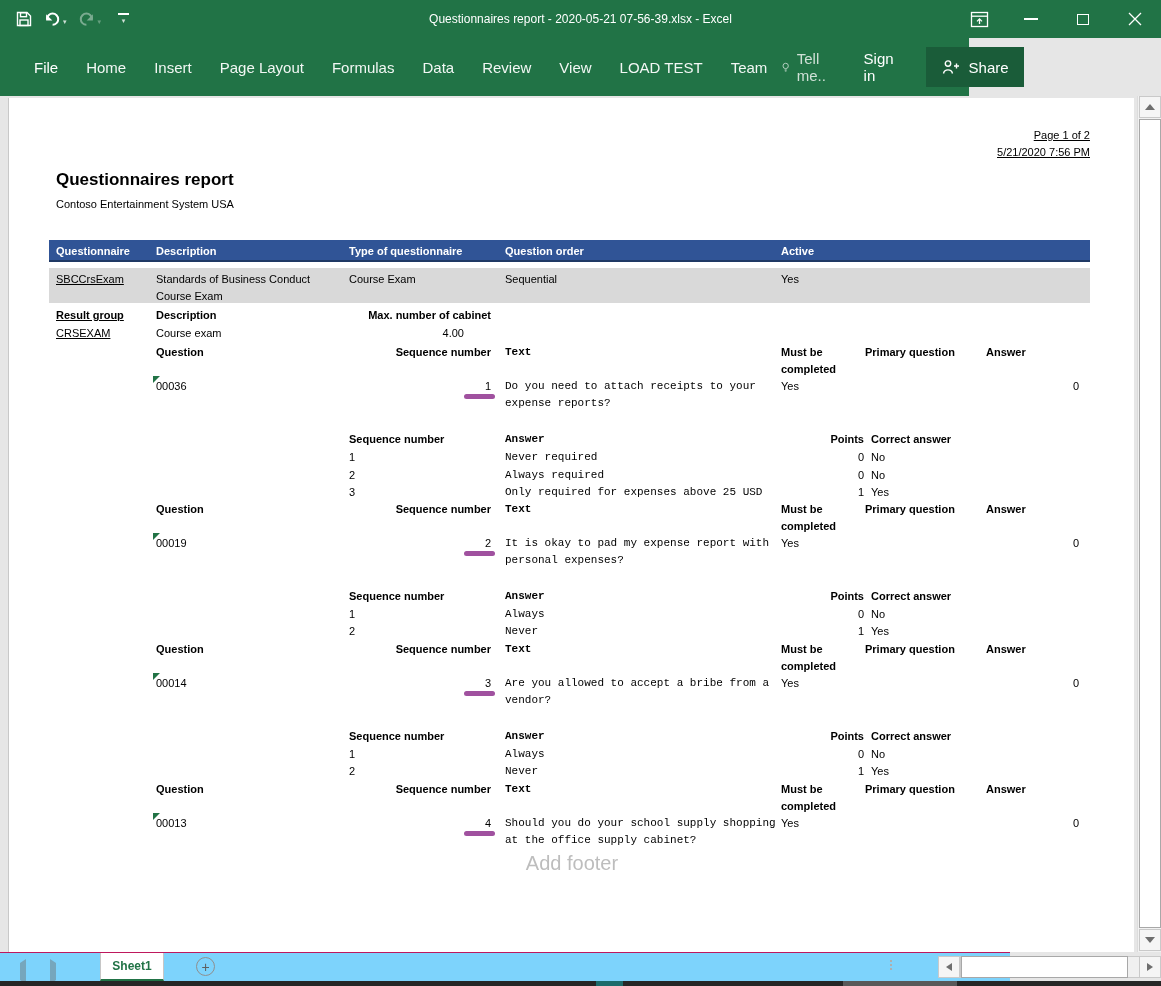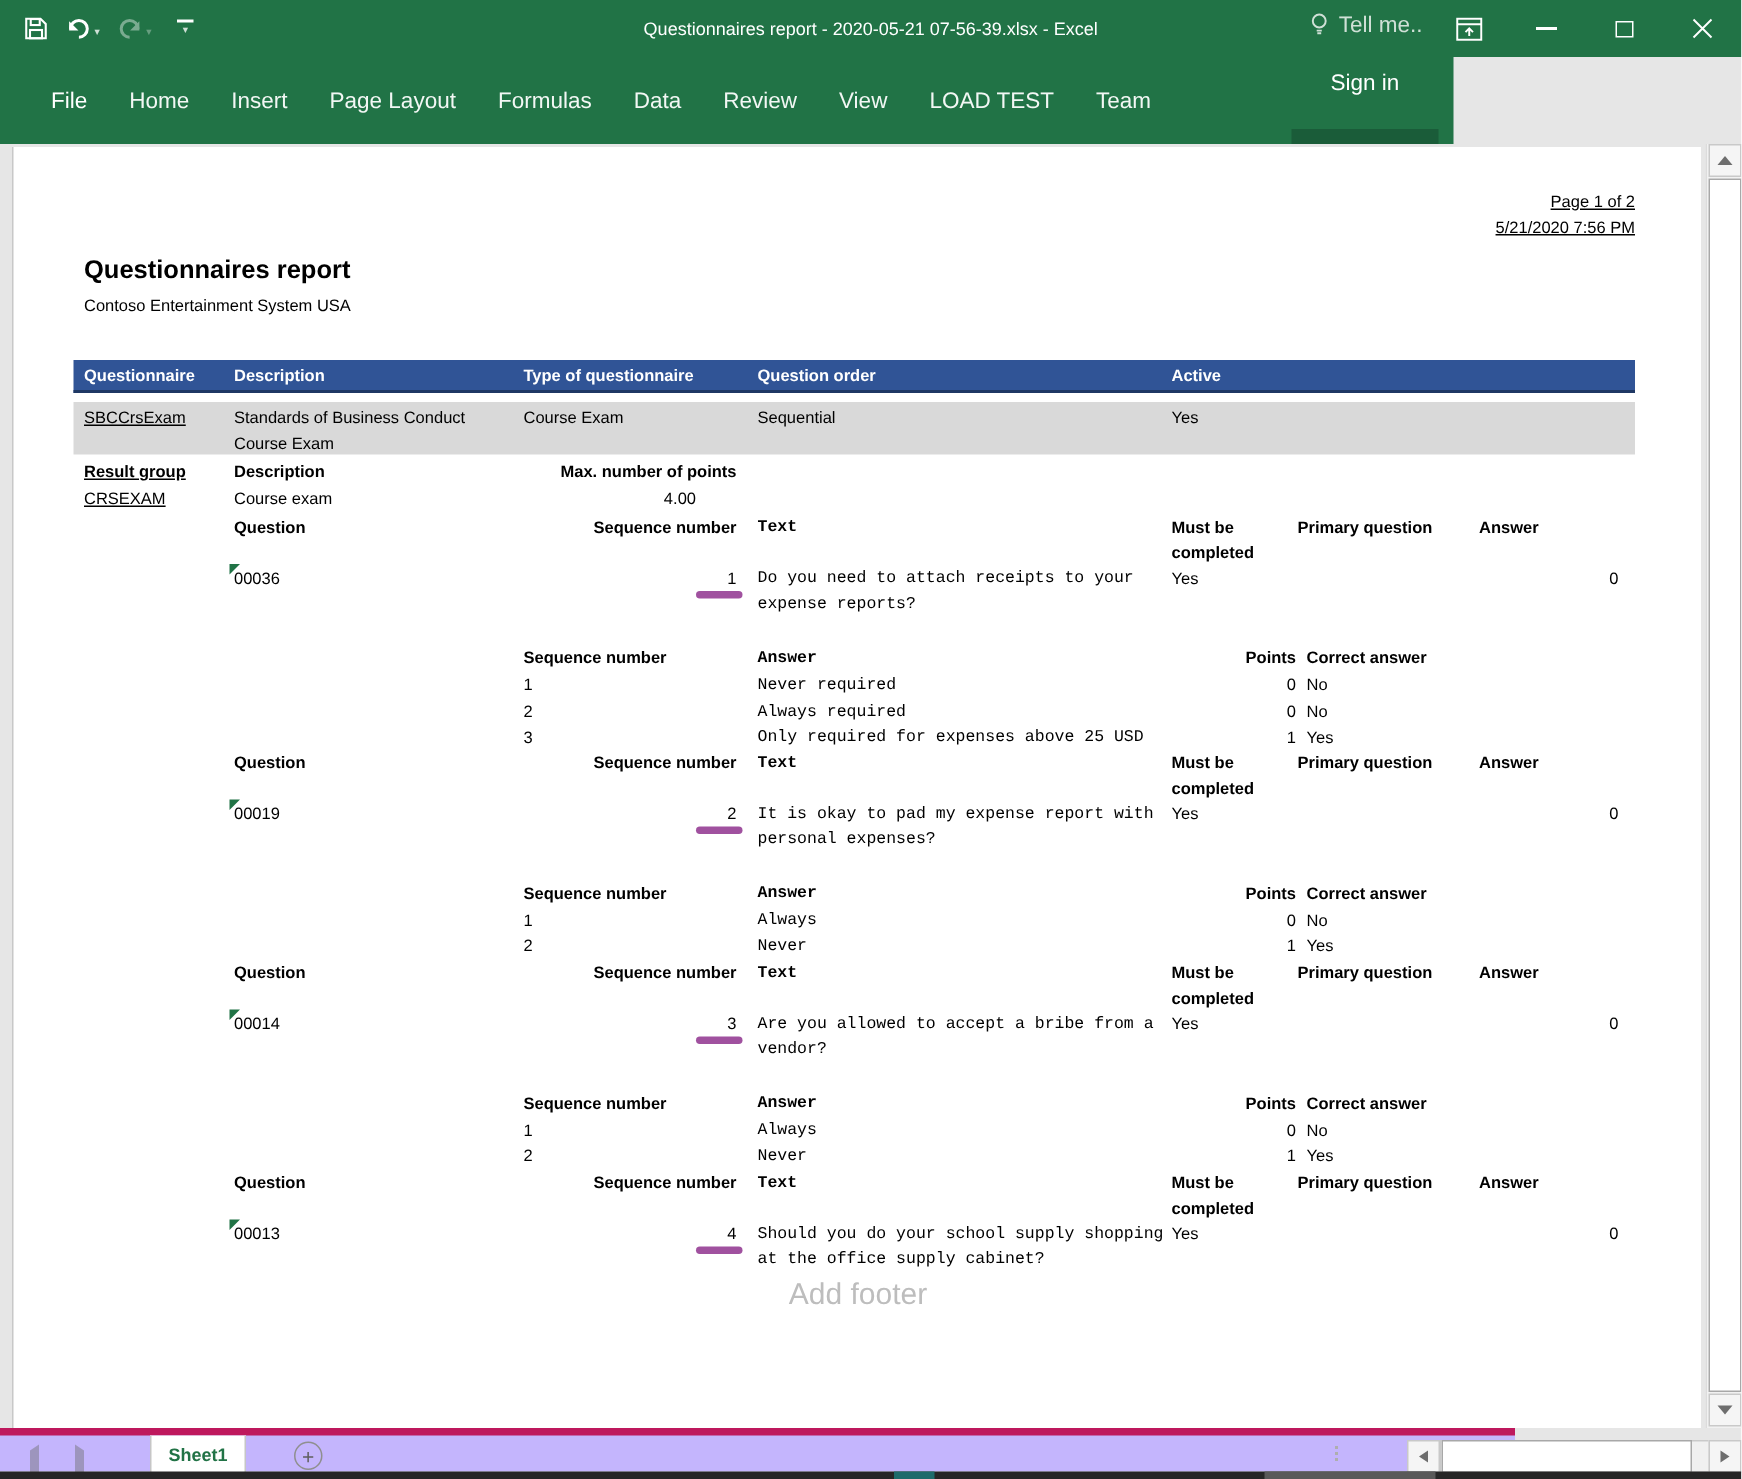--- a/index.html
+++ b/index.html
@@ -17,21 +17,21 @@
   .wintitle { position:absolute; left:0; right:0; top:0; height:38px; display:flex; align-items:center; justify-content:center; color:#fff; font-size:12px; pointer-events:none; }
   .winctrl { margin-left:auto; display:flex; height:38px; z-index:2; }
   .wcbtn { width:52px; height:38px; display:flex; align-items:center; justify-content:center; }
   .max-box { width:12px; height:11px; border:1.4px solid #fff; }
   .min-bar { width:14px; height:1.6px; background:#fff; }
 
   
   .tabrow { position:absolute; top:38px; left:0; width:969px; height:58px; background:#217346; display:flex; align-items:center; color:#f2f7f4; font-size:15px; }
   .rtab { padding:0 14px; white-space:nowrap; }
   .rtab.first { margin-left:20px; color:#fff; }
-  .ribright { margin-left:auto; display:flex; align-items:center; gap:22px; padding-right:10px;flex-direction:column; }
+  .ribright { margin-left:auto; display:flex; align-items:center; gap:32px; padding-right:10px; }
   .tellme { display:flex; align-items:center; gap:6px; color:#cfe0d6; font-size:15px; }
   .signin { color:#fff; font-size:15px; }
   .sharebtn { background:#1a5c39; height:40px; display:flex; align-items:center; gap:8px; padding:0 15px; color:#fff; font-size:15px; }
 
   
   .docarea { position:absolute; top:96px; left:0; width:1161px; height:856px; background:#e6e6e6; }
   .page { position:absolute; top:2px; left:8px; width:1126px; height:854px; background:#fff; border-left:1px solid #c8c8c8; }
 
   .cell { position:absolute; white-space:nowrap; font-size:11px; line-height:14px; color:#000; }
   .b { font-weight:bold; }
@@ -60,21 +60,21 @@
   
   .vscroll { position:absolute; top:96px; left:1137px; width:24px; height:856px; background:#f1f1f1; border-left:1px solid #dcdcdc; }
   .vsbtn { position:absolute; left:1px; width:22px; height:22px; background:#f5f5f5; border:1px solid #c9c9c9; display:flex; align-items:center; justify-content:center; }
   .vs-thumb { position:absolute; top:23px; left:1px; width:22px; bottom:24px; background:#fff; border:1px solid #a8a8a8; }
   .tri-up { width:0; height:0; border-left:5px solid transparent; border-right:5px solid transparent; border-bottom:6px solid #6e6e6e; }
   .tri-down { width:0; height:0; border-left:5px solid transparent; border-right:5px solid transparent; border-top:6px solid #6e6e6e; }
   .tri-left { width:0; height:0; border-top:4px solid transparent; border-bottom:4px solid transparent; border-right:6px solid #6e6e6e; }
   .tri-right { width:0; height:0; border-top:4px solid transparent; border-bottom:4px solid transparent; border-left:6px solid #6e6e6e; }
 
   
-  .sheetbar { position:absolute; top:952px; left:0; width:1010px; height:29px; background:#c4b5fd; border-top:5px solid #be185d; }
+  .sheetbar { position:absolute; top:952px; left:0; width:1010px; height:29px; background:#7dd3fc; border-top:1px solid #be185d; }
   .navarr { position:absolute; top:10px; }
   .navarr.dis { opacity:.45; }
   .sheettab { position:absolute; left:100px; top:0; height:28px; width:64px; background:#fff; border-left:1px solid #c6c6c6; border-right:1px solid #c6c6c6; border-bottom:2px solid #217346; display:flex; align-items:center; justify-content:center; font-size:12px; font-weight:bold; color:#217346; }
   .addsheet { position:absolute; left:196px; top:4px; width:19px; height:19px; border:1px solid #8f8f8f; border-radius:50%; color:#5f5f5f; display:flex; align-items:center; justify-content:center; font-size:14px; line-height:14px; }
   .grip { position:absolute; left:890px; top:7px; display:flex; flex-direction:column; gap:2px; }
   .grip i { display:block; width:2px; height:2px; background:#aeaeae; }
   .hs-btn { position:absolute; top:3px; width:22px; height:22px; background:#f5f5f5; border:1px solid #c9c9c9; display:flex; align-items:center; justify-content:center; }
   .hs-track { position:absolute; top:3px; left:960px; width:180px; height:22px; background:#f0f0f0; border:1px solid #c9c9c9; }
   .hs-thumb { position:absolute; top:3px; left:961px; width:167px; height:22px; background:#fff; border:1px solid #a8a8a8; }
 
@@ -197,21 +197,21 @@
         <span class="cell xD">Sequential</span>
         <span class="cell xE">Yes</span>
       </div>
       <div class="prow" style="top:191px">
         <span class="cell xB">Course Exam</span>
       </div>
 
       <div class="prow" style="top:210px">
         <span class="cell b xA">Result group</span>
         <span class="cell b xB">Description</span>
-        <span class="cell b xMaxH">Max. number of points</span>
+        <span class="cell b xMaxH">Max. number of cabinet</span>
       </div>
       <div class="prow" style="top:228px">
         <span class="cell xA">CRSEXAM</span>
         <span class="cell xB">Course exam</span>
         <span class="cell xMaxV">4.00</span>
       </div>
 
       <div class="prow" style="top:247px">
         <span class="cell b xB">Question</span>
         <span class="cell b xSeq">Sequence number</span>

